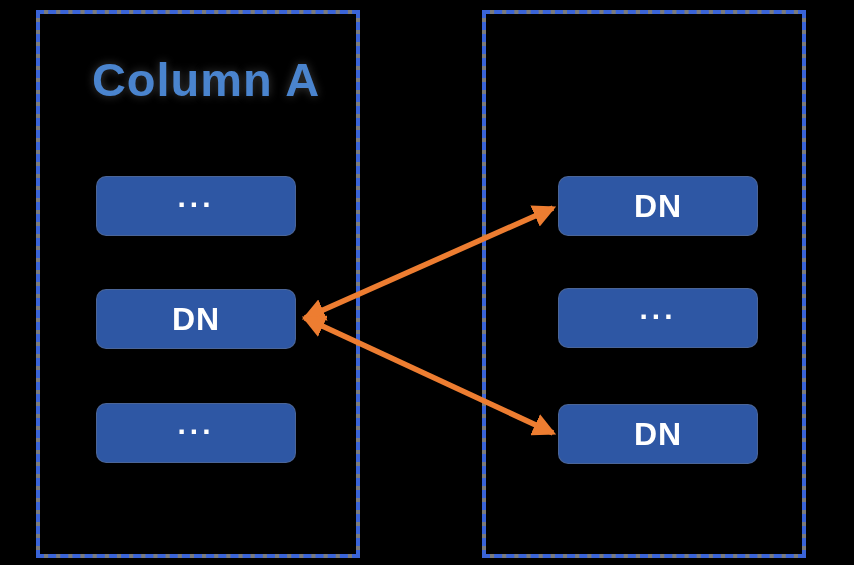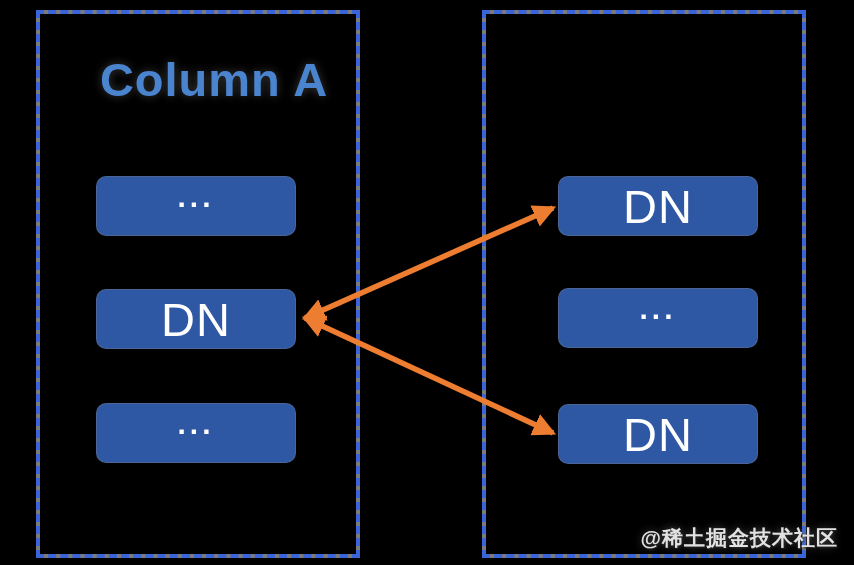--- a/index.html
+++ b/index.html
@@ -29,21 +29,21 @@
     inset: -4px;
     border: 4px dashed #3A64D8;
     pointer-events: none;
   }
   .panel-a { left: 36px; }
   .panel-b { left: 482px; }
 
   .panel-title {
     position: absolute;
     top: 38px;
-    left: 16px;
+    left: 8px;
     width: 100%;
     text-align: center;
     font-size: 47px;
     font-weight: bold;
     letter-spacing: 1px;
     color: #4A84CE;
     text-shadow: 0 0 10px rgba(130,130,130,0.45);
   }
 
   .node-box {
@@ -52,22 +52,22 @@
     height: 60px;
     background: #2E57A4;
     border: 1px solid rgba(130,130,130,0.35);
     border-radius: 10px;
     display: flex;
     align-items: center;
     justify-content: center;
     color: #FFFFFF;
   }
   .node-box .label {
-    font-size: 47px;
-    font-weight: 400;
+    font-size: 32px;
+    font-weight: 700;
     letter-spacing: 1px;
     line-height: 1;
   }
   .node-box .label.dots {
     font-size: 30px;
     font-weight: bold;
     letter-spacing: 4px;
     transform: translateY(-9px);
   }
 
@@ -134,15 +134,14 @@
   <svg class="arrows-svg" viewBox="0 0 854 565" xmlns="http://www.w3.org/2000/svg">
     <defs>
       <marker id="ah" viewBox="0 0 10 10" refX="8.5" refY="5" markerWidth="4.2" markerHeight="4.2" orient="auto-start-reverse">
         <path d="M0,0 L10,5 L0,10 z" fill="#ED7D31"></path>
       </marker>
     </defs>
     <line x1="305" y1="318" x2="553" y2="208" stroke-width="5.5" marker-start="url(#ah)" marker-end="url(#ah)" stroke="#ED7D31"></line>
     <line x1="305" y1="318" x2="553" y2="433" stroke-width="5.5" marker-start="url(#ah)" marker-end="url(#ah)" stroke="#ED7D31"></line>
   </svg>
 
-  <div class="watermark">@稀土掘金技术社区</div>
 
 </div>
 
 </body></html>

